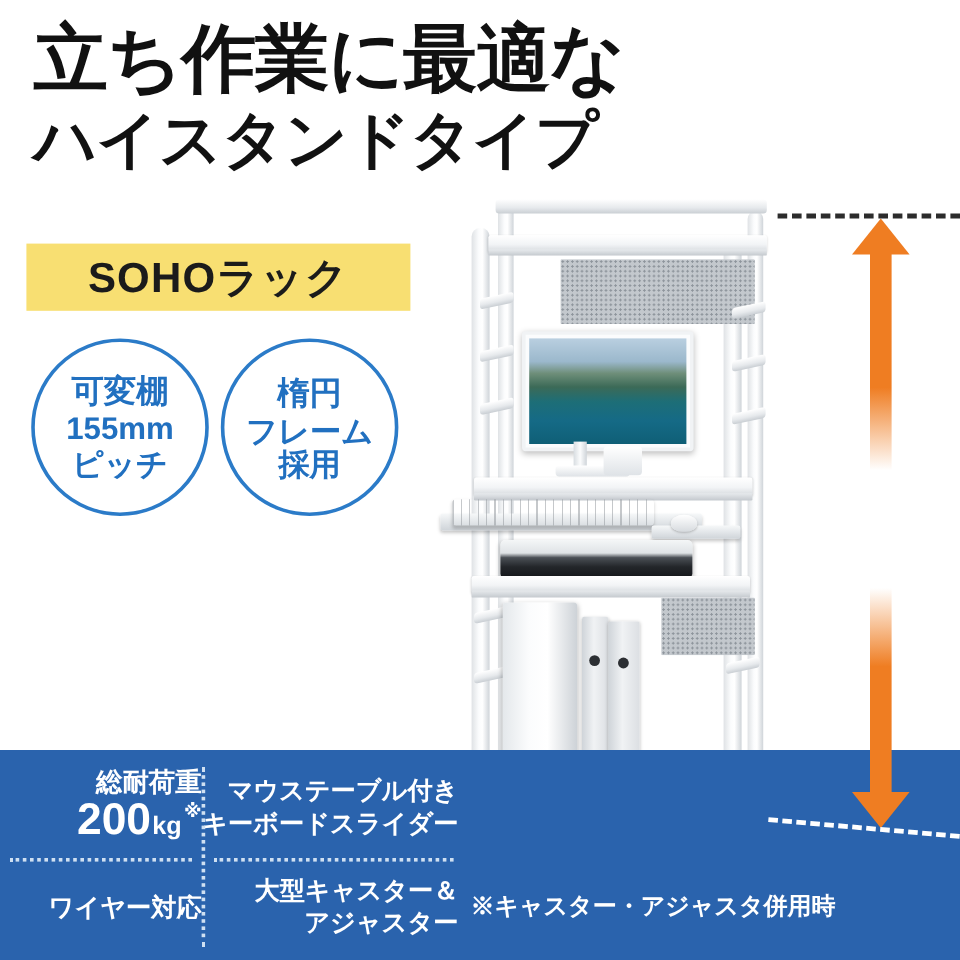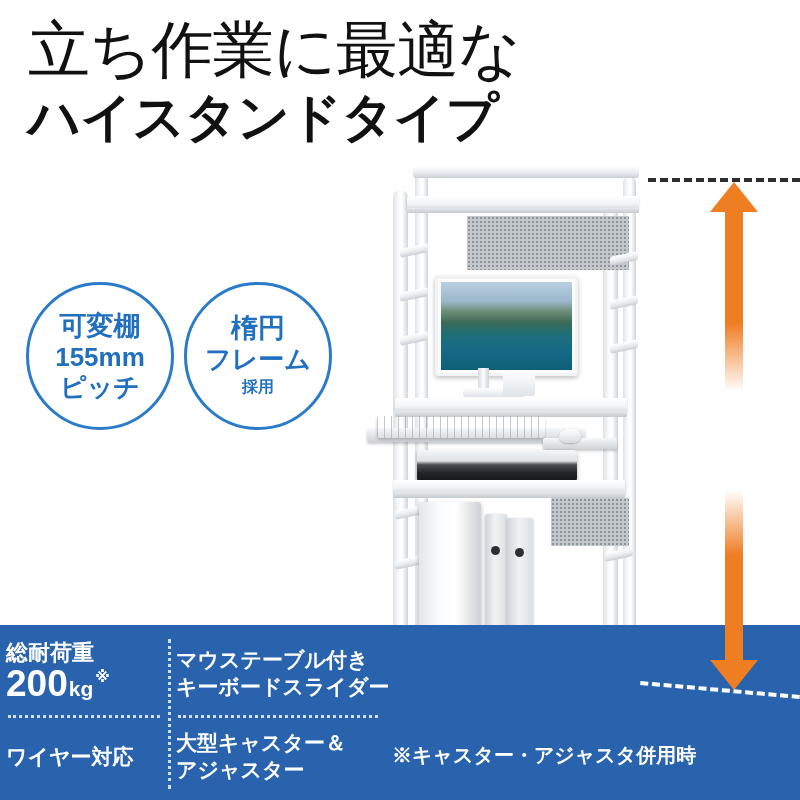--- a/index.html
+++ b/index.html
@@ -6,21 +6,21 @@
   body{
     width:800px;height:800px;
     font-family:"Liberation Sans","DejaVu Sans",sans-serif;
     background:#ffffff;overflow:hidden;
   }
   #stage{position:relative;width:800px;height:800px;overflow:hidden;background:#fff;}
 
   
   .headline{position:absolute;left:28px;top:18px;width:700px;z-index:40;}
   .headline .l1{
-    font-size:62px;line-height:64px;font-weight:normal;color:#111111;
+    font-size:62px;line-height:64px;font-weight:bold;color:#111111;
     letter-spacing:-1px;white-space:nowrap;
   }
   .headline .l2{
     font-size:52px;line-height:58px;font-weight:bold;color:#111111;
     letter-spacing:-1px;white-space:nowrap;margin-top:6px;
   }
 
   
   .soho-badge{
     position:absolute;left:22px;top:203px;width:320px;height:56px;
@@ -34,21 +34,21 @@
   
   .circles{position:absolute;left:26px;top:282px;z-index:40;display:flex;gap:10px;}
   .circle{
     width:148px;height:148px;border-radius:50%;
     border:3px solid #2b7bc8;background:rgba(255,255,255,0.93);
     display:flex;flex-direction:column;align-items:center;justify-content:center;
     color:#2170c0;font-weight:bold;box-sizing:border-box;
   }
   .circle .big{font-size:27px;line-height:31px;}
   .circle .mid{font-size:26px;line-height:30px;}
-  .circle .sml{font-size:16px;line-height:26px;}
+  .circle .sml{font-size:26px;line-height:26px;}
 
   
   .photo{position:absolute;left:355px;top:150px;width:330px;height:560px;z-index:10;}
 
   .rack-post{position:absolute;background:linear-gradient(90deg,#dfe2e5,#fbfcfd 40%,#ffffff 60%,#cfd4d9);border-radius:7px;}
   .shelf{position:absolute;background:linear-gradient(180deg,#ffffff,#f2f4f6 55%,#d5d9dd);border-radius:2px;box-shadow:0 1px 2px rgba(0,0,0,.18);}
   .shelf-edge{position:absolute;background:linear-gradient(180deg,#e7eaed,#c4c9ce);border-radius:1px;}
   .rail{position:absolute;background:linear-gradient(180deg,#ffffff,#e6e9ec 60%,#c9ced3);border-radius:3px;}
   .mesh{
     position:absolute;
@@ -120,21 +120,21 @@
   .height-label .unit{font-size:32px;font-weight:bold;color:#ef7d22;line-height:32px;}
 
   
   .footer{
     position:absolute;left:0;top:625px;width:800px;height:175px;
     background:#2a63ad;z-index:30;
   }
   .fgrid{position:absolute;left:0;top:0;width:380px;height:175px;}
   .fcell{
     position:absolute;display:flex;flex-direction:column;
-    align-items:flex-start;justify-content:center;color:#ffffff;text-align:center;
+    align-items:flex-end;justify-content:center;color:#ffffff;text-align:center;
   }
   .fc-tl{left:6px;top:8px;width:162px;height:80px;}
   .fc-tr{left:176px;top:8px;width:206px;height:80px;}
   .fc-bl{left:6px;top:95px;width:162px;height:72px;}
   .fc-br{left:176px;top:95px;width:206px;height:72px;}
   .fcell .t{font-size:22px;font-weight:bold;line-height:28px;white-space:nowrap;}
   .fcell .t2{font-size:21px;font-weight:bold;line-height:27px;white-space:nowrap;}
   .kgline{display:flex;align-items:baseline;justify-content:center;line-height:34px;}
   .kgline .n{font-size:37px;font-weight:bold;}
   .kgline .u{font-size:21px;font-weight:bold;margin-left:1px;}
@@ -150,20 +150,23 @@
 </head>
 <body>
 
 <div id="stage">
 
   <div class="headline">
     <div class="l1">立ち作業に最適な</div>
     <div class="l2">ハイスタンドタイプ</div>
   </div>
 
+  <div class="soho-badge">
+    <span>SOHOラック</span>
+  </div>
 
   <div class="circles">
     <div class="circle">
       <div class="big">可変棚</div>
       <div class="mid">155mm</div>
       <div class="mid">ピッチ</div>
     </div>
     <div class="circle">
       <div class="big">楕円</div>
       <div class="mid">フレーム</div>

